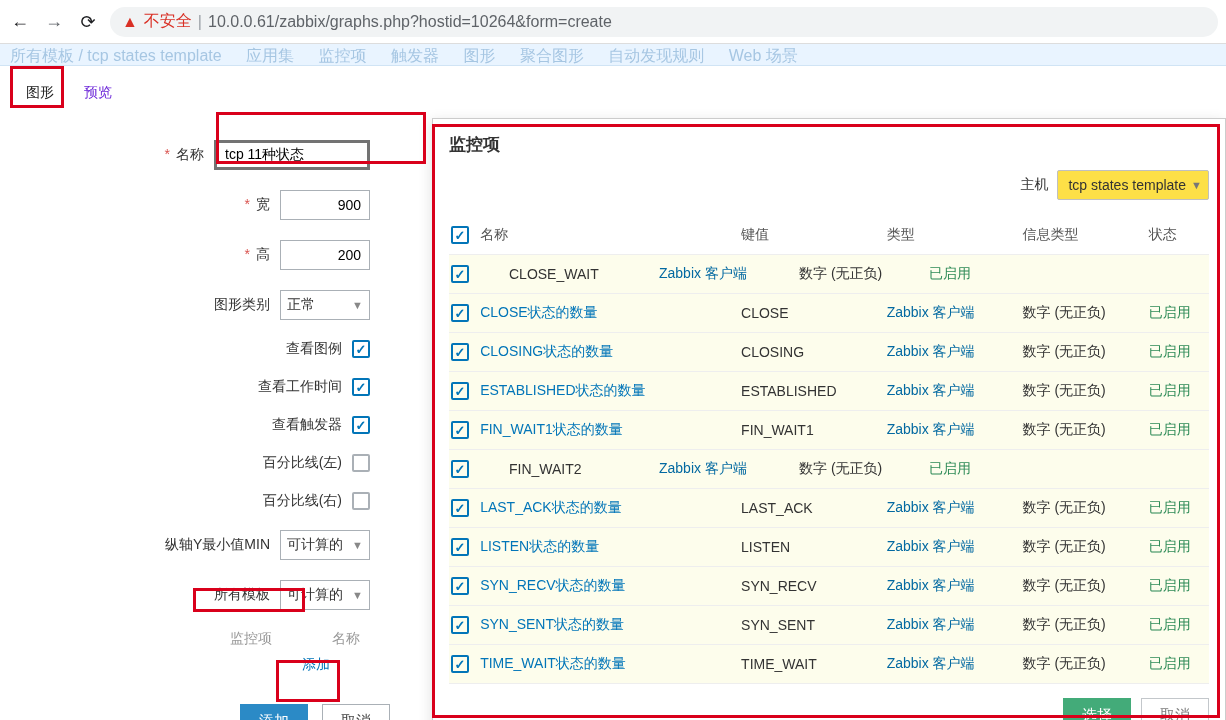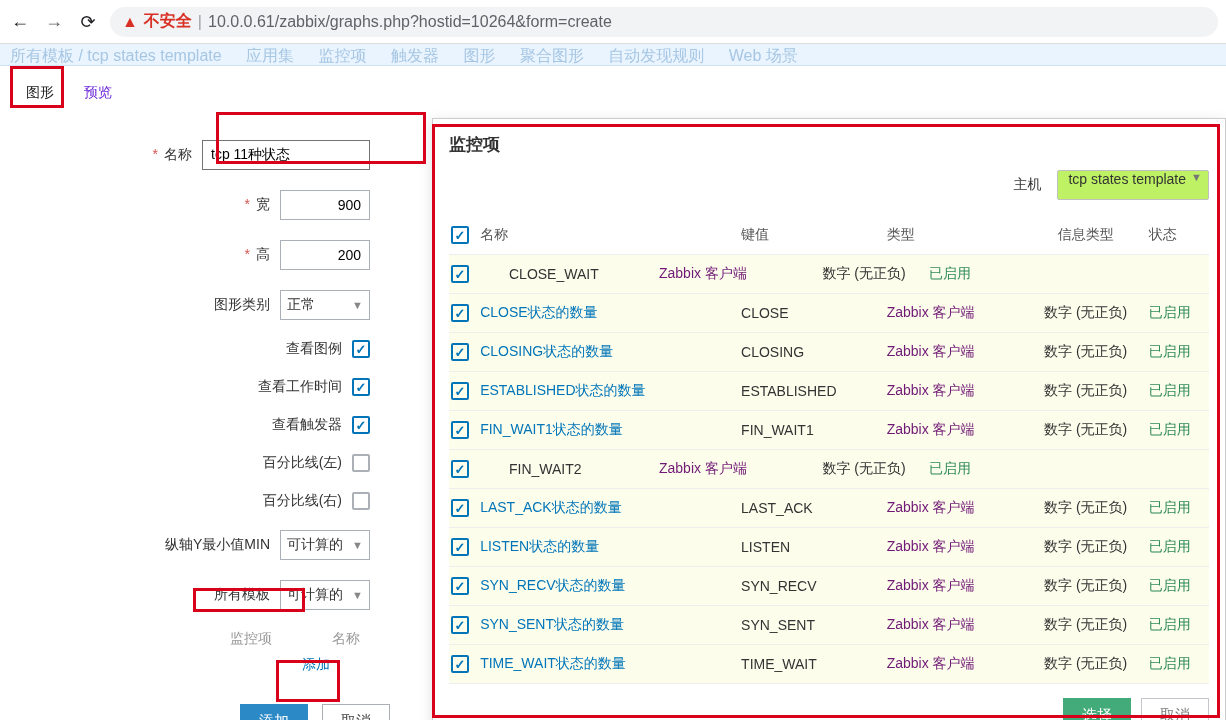--- a/index.html
+++ b/index.html
@@ -39,21 +39,21 @@
     border-radius: 15px;
     padding: 0 12px;
     gap: 6px;
     font-size: 16px;
     color: #5f6368;
   }
   .warn-triangle {
     color: #d93025;
     font-size: 16px;
   }
-  .unsafe-text { color: #d93025; font-weight: bold; }
+  .unsafe-text { color: #d93025; }
   .divider { color: #9aa0a6; }
   .url-text { color: #5f6368; }
   
   .top-strip {
     height: 22px;
     background: #e9f4ff;
     color: #7aa8d0;
     font-size: 16px;
     padding: 2px 10px;
     white-space: nowrap;
@@ -93,23 +93,23 @@
     justify-content: flex-end;
     gap: 10px;
     margin: 12px 0 20px 0;
     padding-right: 50px;
   }
   .row label {
     color: #333;
   }
   .asterisk { color: #d9534f; margin-right: 6px; }
   .input-text {
-    width: 168px;
+    width: 156px;
     height: 30px;
-    border: 1px solid #737373;
+    border: 3px solid #737373;
     padding: 0 8px;
     font-size: 14px;
     text-align: left;
   }
   .input-num {
     width: 90px;
     height: 30px;
     border: 1px solid #aab0b6;
     padding: 0 8px;
     font-size: 14px;
@@ -191,30 +191,30 @@
   }
   .panel-title {
     font-size: 17px;
     font-weight: bold;
     margin-bottom: 14px;
   }
   .panel-host {
     display: flex;
     justify-content: flex-end;
     align-items: center;
-    gap: 16px;
+    gap: 9px;
     margin-bottom: 16px;
   }
   .panel-host .host-select {
-    background: #bef264;
+    background: #fde047;
     border: 1px solid #c0c0c0;
     height: 30px;
     padding: 0 22px 0 10px;
     display: flex;
-    align-items: flex-start;
+    align-items: center;
     border-radius: 2px;
     position: relative;
     min-width: 150px;
     cursor: pointer;
   }
   .panel-host .host-select .caret {
     position: absolute; right: 6px; color: #777; font-size: 11px;
   }
   .grid {
     width: 100%;
@@ -223,22 +223,22 @@
     display: flex;
     align-items: center;
     padding: 10px 2px;
     border-bottom: 1px solid #eee;
   }
   .ghead { color: #555; font-weight: normal; }
   .grow { background: #fdfdec; }
   .gc-chk { width: 30px; }
   .gc-name { width: 240px; color: #0275b8; }
   .gc-key { width: 150px; color: #333; margin-left: 28px; }
-  .gc-type { width: 140px; color: #701a75; }
-  .gc-info { width: 130px; color: #333; text-align: center; }
+  .gc-type { width: 140px; color: #0369a1; }
+  .gc-info { width: 130px; color: #333; }
   .gc-stat { width: 60px; color: #2e8b57; }
   .ghead .gc-name, .ghead .gc-key, .ghead .gc-type, .ghead .gc-info, .ghead .gc-stat { color: #555; }
   .grow .item-name { cursor: pointer; }
   .panel-footer {
     display: flex;
     justify-content: flex-end;
     gap: 10px;
     margin-top: 14px;
   }
   .watermark {

